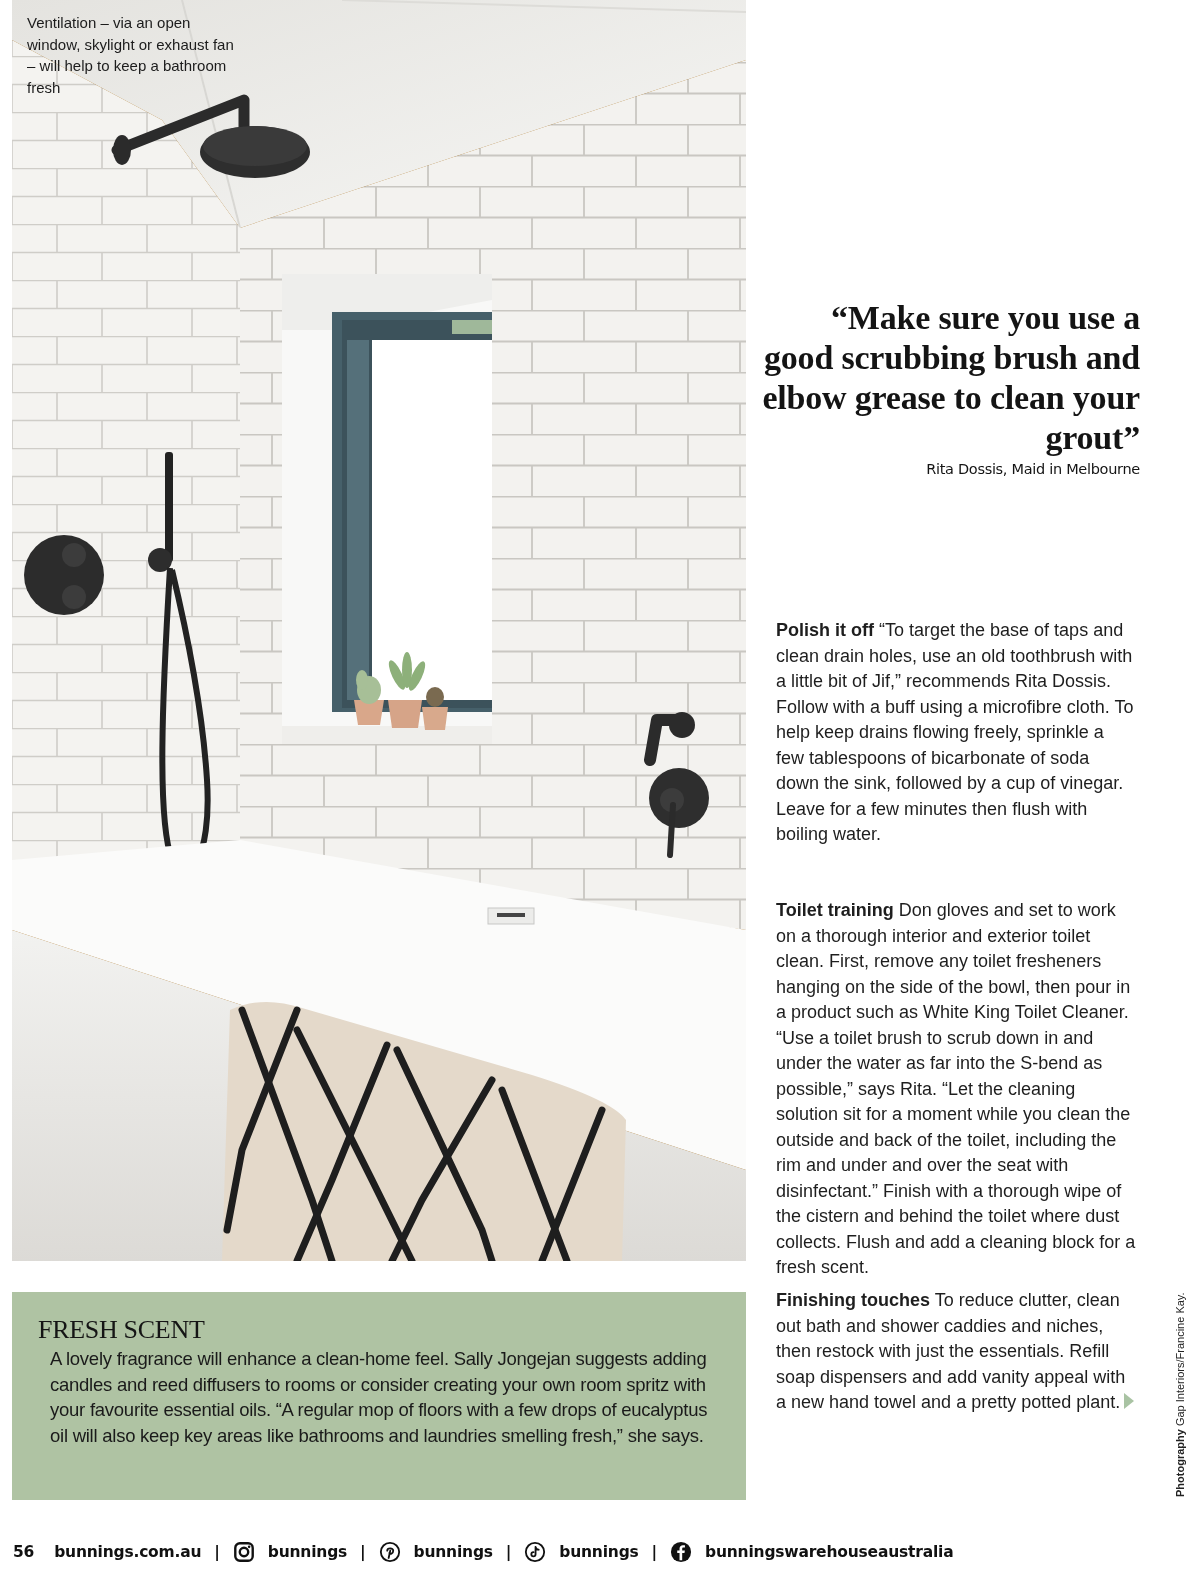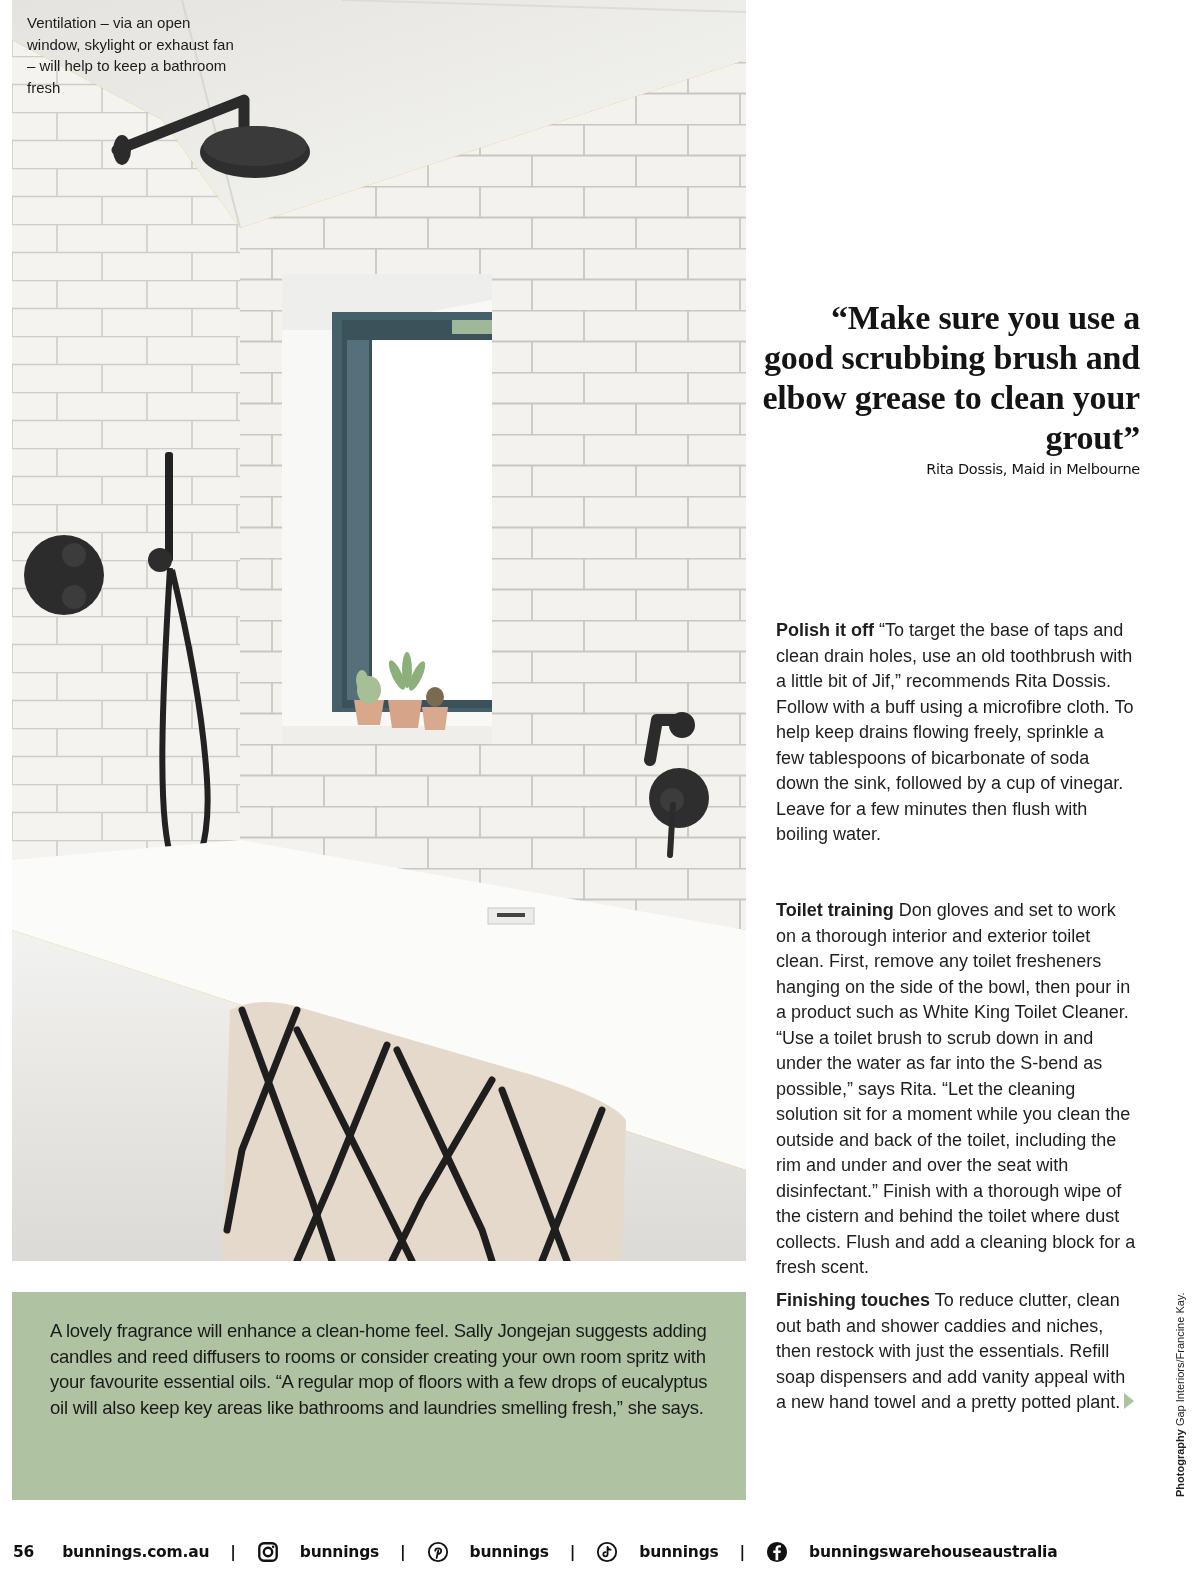--- a/index.html
+++ b/index.html
@@ -2,21 +2,21 @@
 <html><head>
 <meta charset="utf-8">
 <style>
   * { box-sizing: border-box; margin: 0; padding: 0; }
   html, body { width: 1200px; height: 1588px; background: #ffffff; overflow: hidden; }
   body { position: relative; font-family: "Liberation Sans", sans-serif; color: #1a1a1a; }
 
   
   .photo {
     position: absolute; left: 12px; top: 0; width: 734px; height: 1261px;
-    overflow: hidden; background: #eab308;
+    overflow: hidden; background: #a16207;
   }
   .photo svg { position: absolute; left: 0; top: 0; }
   .photo-caption {
     position: absolute; left: 15px; top: 12px; width: 210px;
     font-family: "Liberation Sans", sans-serif; font-size: 15px; line-height: 21.5px;
     color: #1c1c1c;
   }
 
   
   .pull-quote {
@@ -66,21 +66,21 @@
     color: #151515; letter-spacing: -0.3px;
   }
   .fresh-text {
     font-family: "Liberation Sans", sans-serif; font-size: 18.5px; line-height: 25.5px;
     color: #1a1a1a; margin-top: 2px; letter-spacing: -0.25px; margin-left: 12px;
   }
 
   
   .footer {
     position: absolute; left: 13px; top: 1540px; height: 24px;
-    display: flex; align-items: center; gap: 16px;
+    display: flex; align-items: center; gap: 8px;
     font-family: "DejaVu Sans", sans-serif; font-weight: bold; font-size: 15.5px; color: #111;
     white-space: nowrap; letter-spacing: -0.2px;
   }
   .footer .page-num { margin-right: 12px; }
   .footer .sep { margin: 0 5px; }
   .footer .sicon { width: 22px; height: 22px; margin-right: 5px; display: inline-block; }
   .footer .sicon svg { width: 22px; height: 22px; display: block; }
 </style>
 </head>
 <body>
@@ -199,20 +199,21 @@
 
 <p class="body-column sec-finish">
   <span class="lead">Finishing touches</span><span> To reduce clutter, clean out bath and shower caddies and niches, then restock with just the essentials. Refill soap dispensers and add vanity appeal with a new hand towel and a pretty potted plant.</span><span class="end-mark"></span>
 </p>
 
 <div class="photo-credit">
   <b>Photography</b><span> Gap Interiors/Francine Kay.</span>
 </div>
 
 <div class="fresh-box">
+  <div class="fresh-title">FRESH SCENT</div>
   <div class="fresh-text">A lovely fragrance will enhance a clean-home feel. Sally Jongejan suggests adding candles and reed diffusers to rooms or consider creating your own room spritz with your favourite essential oils. “A regular mop of floors with a few drops of eucalyptus oil will also keep key areas like bathrooms and laundries smelling fresh,” she says.</div>
 </div>
 
 <div class="footer">
   <span class="page-num">56</span>
   <span>bunnings.com.au</span>
   <span class="sep">|</span>
 
   <span class="sicon">
     <svg viewBox="0 0 24 24">

